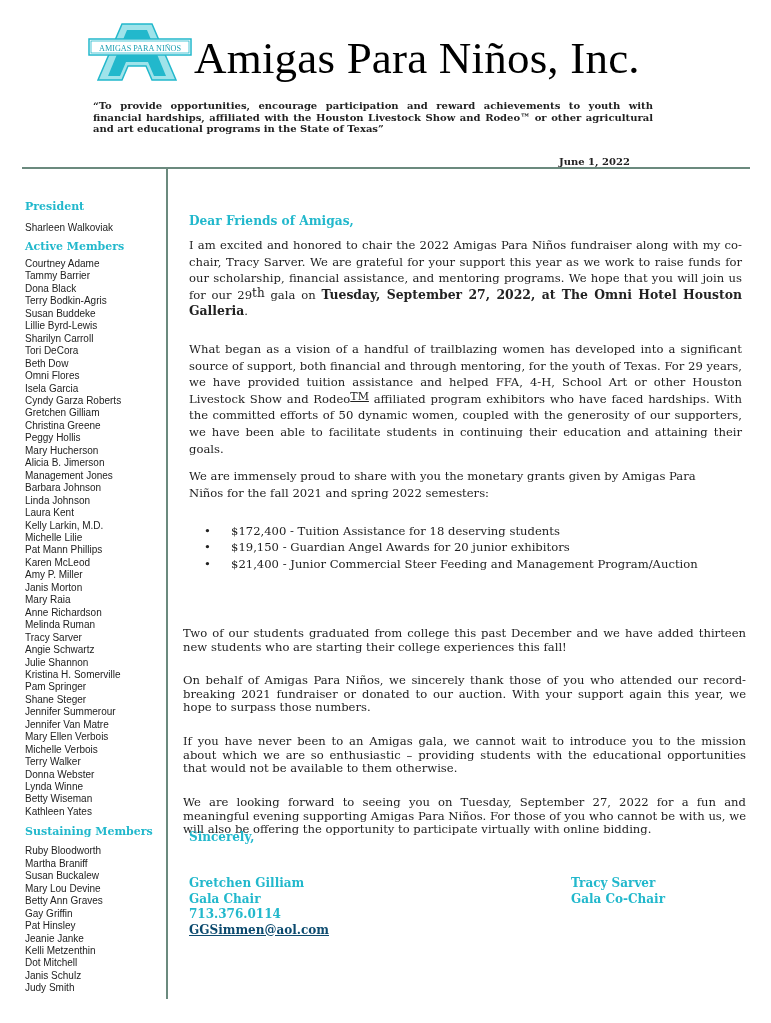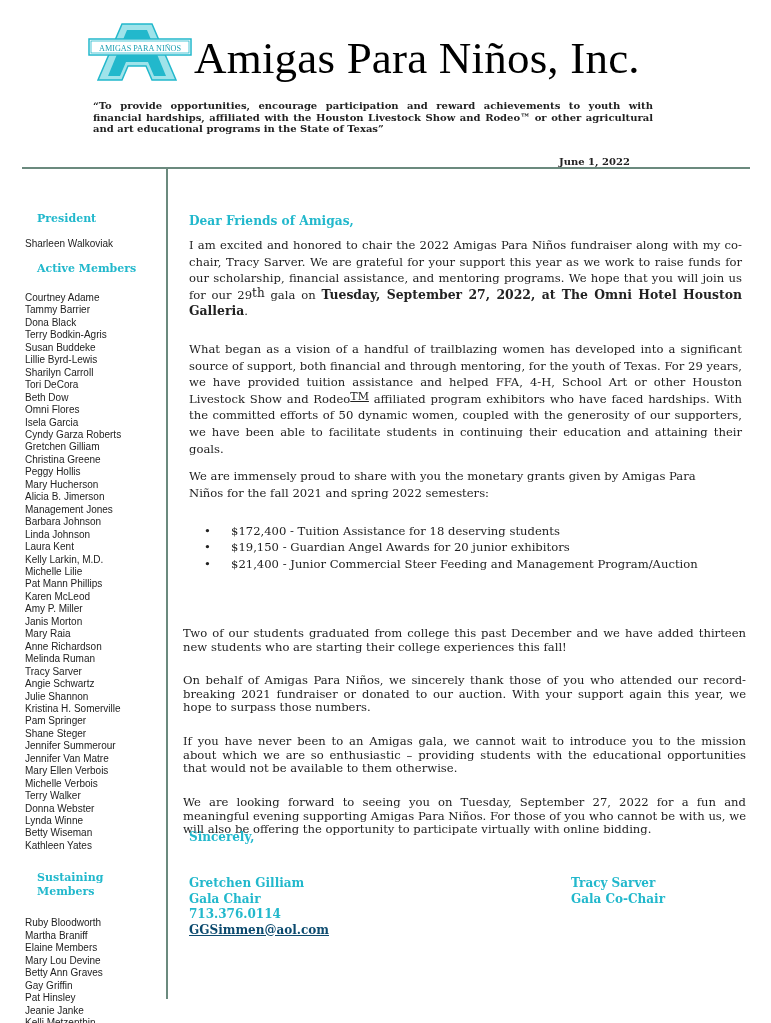--- a/index.html
+++ b/index.html
@@ -4,21 +4,21 @@
 <style>
   html, body { margin:0; padding:0; background:#ffffff; }
   body { width:771px; height:1023px; position:relative; overflow:hidden; font-family:"DejaVu Serif", serif; color:#1a1a1a; }
   .logo { position:absolute; left:88px; top:22px; width:104px; height:60px; }
   .org-title { position:absolute; left:194px; top:36px; font-family:"Liberation Serif", serif; font-size:45px; line-height:1; color:#000; letter-spacing:0.2px; white-space:nowrap; }
   .mission { position:absolute; left:93px; top:100px; width:560px; font-family:"DejaVu Serif", serif; font-weight:bold; font-size:10px; line-height:11.5px; color:#222; text-align:justify; }
   .date { position:absolute; left:559px; top:156px; font-family:"DejaVu Serif", serif; font-weight:bold; font-size:10px; color:#222; }
   .hline { position:absolute; left:22px; top:167px; width:728px; height:2px; background:#6b8a7e; }
   .vline { position:absolute; left:166px; top:168px; width:2px; height:831px; background:#6b8a7e; }
   .sidebar { position:absolute; left:25px; top:200px; width:140px; font-family:"Liberation Sans", sans-serif; }
-  .side-head { font-family:"DejaVu Serif", serif; font-weight:bold; font-size:11px; color:#22b8cc; margin:12px; line-height:14px; }
+  .side-head { font-family:"DejaVu Serif", serif; font-weight:bold; font-size:11px; color:#22b8cc; margin:0; line-height:14px; }
   .side-list { list-style:none; margin:0; padding:0; font-size:10px; line-height:12.45px; color:#222; }
   .president-name { font-size:10px; color:#222; margin:8px 0 6px 0; line-height:12px; }
   .gap { height:7px; }
   .letter { position:absolute; left:183px; top:214px; width:563px; font-family:"DejaVu Serif", serif; font-size:11.6px; color:#222;border-radius:21px; }
   .salutation { position:absolute; left:189px; top:214px; font-weight:bold; font-size:12.2px; color:#22b8cc; }
   .para { position:absolute; left:189px; width:553px; line-height:16.6px; text-align:justify; font-size:11.6px; }
   .para.wide { left:183px; width:563px; line-height:13.5px;margin-top:40px; }
   .bold { font-weight:bold; font-size:12.4px; }
   sup { font-size:12px; vertical-align:top; line-height:1; }
   .tm { font-size:11px; vertical-align:top; position:relative; top:-2px;text-decoration:underline; }
@@ -97,21 +97,21 @@
       <li>Lynda Winne</li>
       <li>Betty Wiseman</li>
       <li>Kathleen Yates</li>
     </ul>
   <div class="gap"></div>
   <div class="side-head">Sustaining Members</div>
   <div style="height:6px"></div>
   <ul class="side-list" id="sustaining-list">
       <li>Ruby Bloodworth</li>
       <li>Martha Braniff</li>
-      <li>Elaine Members</li>
+      <li>Susan Buckalew</li>
       <li>Mary Lou Devine</li>
       <li>Betty Ann Graves</li>
       <li>Gay Griffin</li>
       <li>Pat Hinsley</li>
       <li>Jeanie Janke</li>
       <li>Kelli Metzenthin</li>
       <li>Dot Mitchell</li>
       <li>Janis Schulz</li>
       <li>Judy Smith</li>
     </ul>

